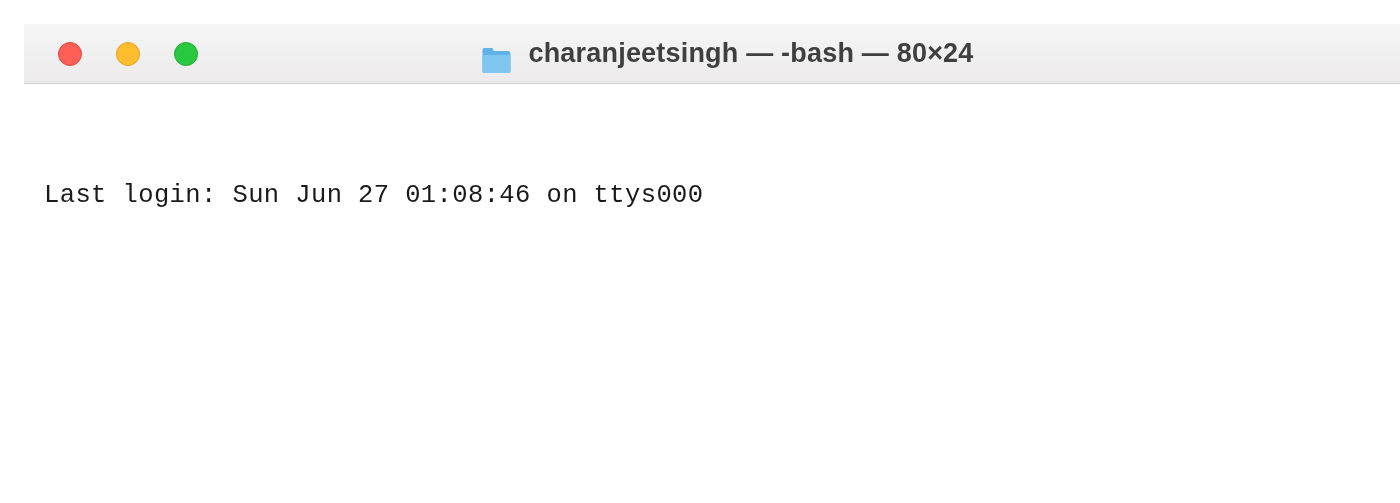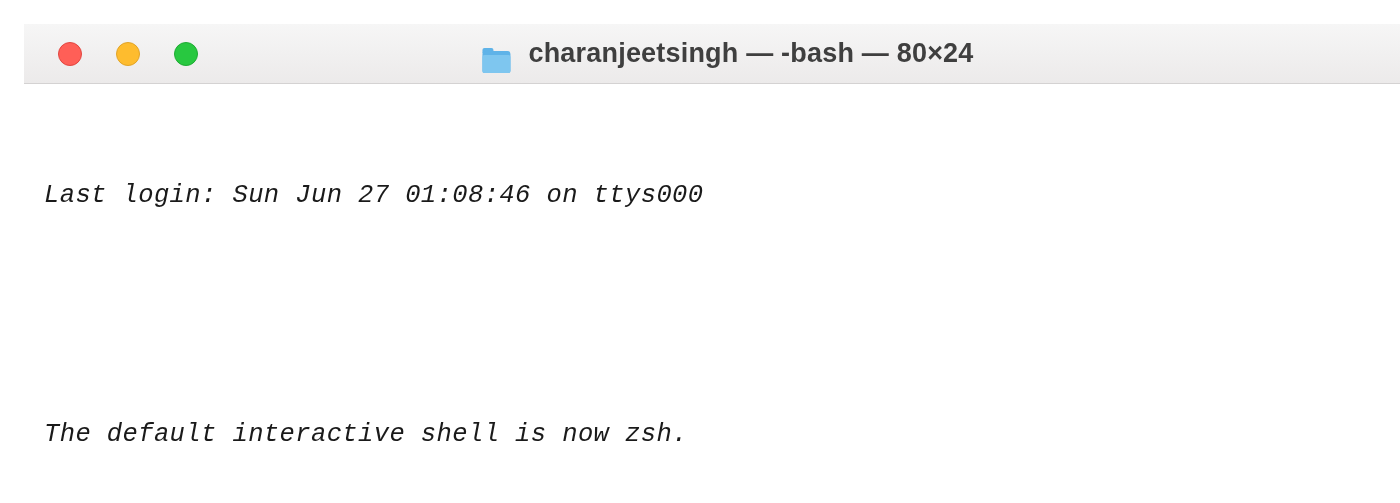--- a/index.html
+++ b/index.html
@@ -74,21 +74,21 @@
       letter-spacing: 0.2px;
     }
     .terminal {
       padding: 10px 12px 0 12px;
       font-size: 25.5px;
       line-height: 34.5px;
       color: #1a1a1a;
       white-space: pre;
       letter-spacing: 0.4px;
     }
-    .row { position: relative; font-style: italic; }
+    .row { position: relative; }
     .blank { height: 34.5px; }
   </style>
 </head>
 <body>
 
 <div class="titlebar">
   <div class="traffic-lights">
     <div class="traffic-light tl-close"></div>
     <div class="traffic-light tl-min"></div>
     <div class="traffic-light tl-max"></div>
@@ -99,21 +99,20 @@
       <div class="folder-back"></div>
       <div class="folder-front"></div>
     </div>
     <div class="title-text">charanjeetsingh — -bash — 80×24</div>
   </div>
 </div>
 
 <div class="terminal">
   <div class="row">Last login: Sun Jun 27 01:08:46 on ttys000</div>
   <div class="blank"></div>
-  <div class="row">The default interactive shell is now zsh.</div>
   
   
   
   
   
   
   
   
 </div>
 

